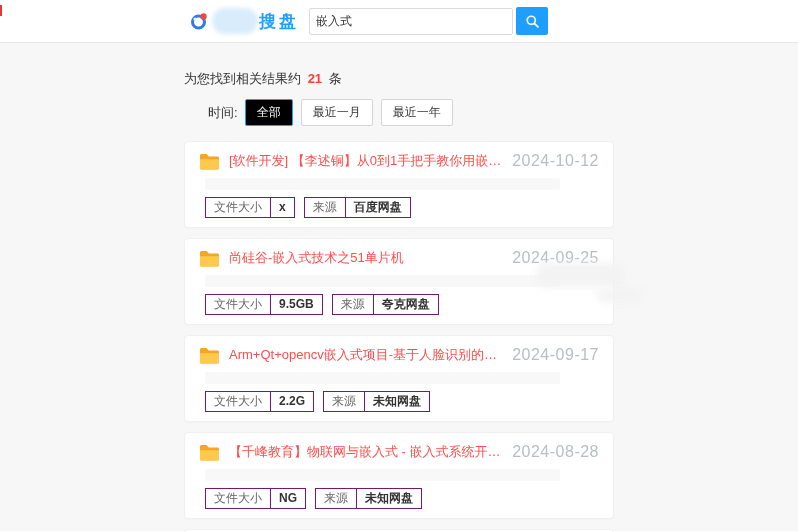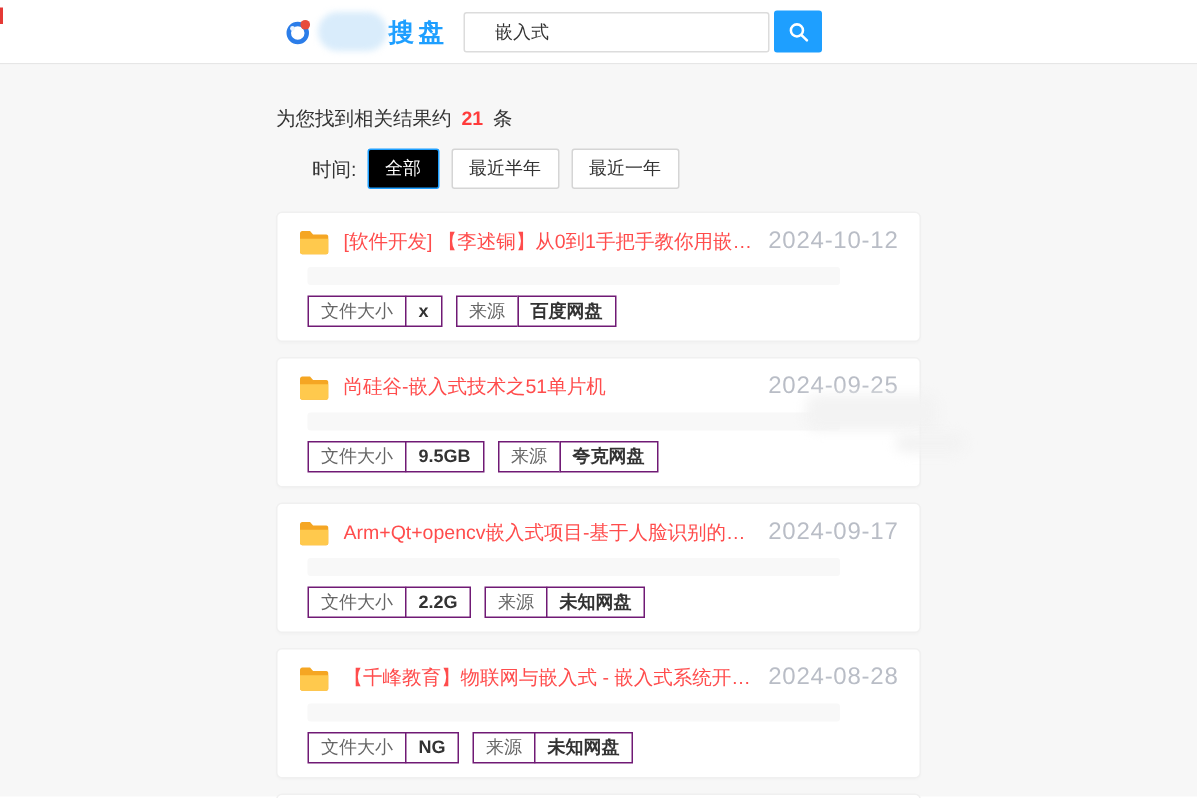--- a/index.html
+++ b/index.html
@@ -20,21 +20,21 @@
   .brand { display: flex; align-items: center; cursor: pointer; }
   .brand-logo { width: 20px; height: 20px; flex: none; }
   .redact-blob {
     width: 46px; height: 26px; background: #d9ecfb; border-radius: 13px;
     filter: blur(2px); margin: 0 1px 0 3px; flex: none;
   }
   .brand-name { color: #1E9FFF; font-size: 17px; font-weight: bold; letter-spacing: 3px; white-space: nowrap; }
   .search-box { display: flex; align-items: center; margin-left: 10px; }
   .search-input {
     width: 204px; height: 27px; border: 1px solid #dcdcdc; border-radius: 2px;
-    padding: 0 20px; font-size: 12px; color: #333; outline: none;
+    padding: 0 6px; font-size: 12px; color: #333; outline: none;
     font-family: "Liberation Sans", "DejaVu Sans", sans-serif;
   }
   .search-btn {
     width: 32px; height: 28px; background: #1E9FFF; border: none; border-radius: 2px;
     margin-left: 3px; display: flex; align-items: center; justify-content: center; cursor: pointer;
   }
 
   
   .page-body { background: #f7f7f7; height: 488px; padding-top: 27px; }
   .container { width: 430px; margin: 0 auto; }
@@ -109,21 +109,21 @@
     <div class="results-meta">
       <span>为您找到相关结果约</span>
       <span class="count">21</span>
       <span>条</span>
     </div>
 
     <div class="filter-row">
       <span class="filter-label">时间:</span>
       <span style="display:flex;">
           <button class="filter-btn active">全部</button>
-          <button class="filter-btn">最近半年</button>
+          <button class="filter-btn">最近一月</button>
           <button class="filter-btn">最近一年</button>
         </span>
     </div>
 
     <div class="results-list">
         <div class="result-card">
     <div class="result-head">
       <svg class="folder-icon" viewBox="0 0 20 17">
         <path d="M1 2.5C1 1.7 1.7 1 2.5 1h5.2l2 2.4h8.8c.8 0 1.5.7 1.5 1.5V15c0 .8-.7 1.5-1.5 1.5h-16C1.7 16.5 1 15.8 1 15z" fill="#F5A623"></path>
         <path d="M1 6.2h19V15c0 .8-.7 1.5-1.5 1.5h-16C1.7 16.5 1 15.8 1 15z" fill="#FFC94D"></path>

